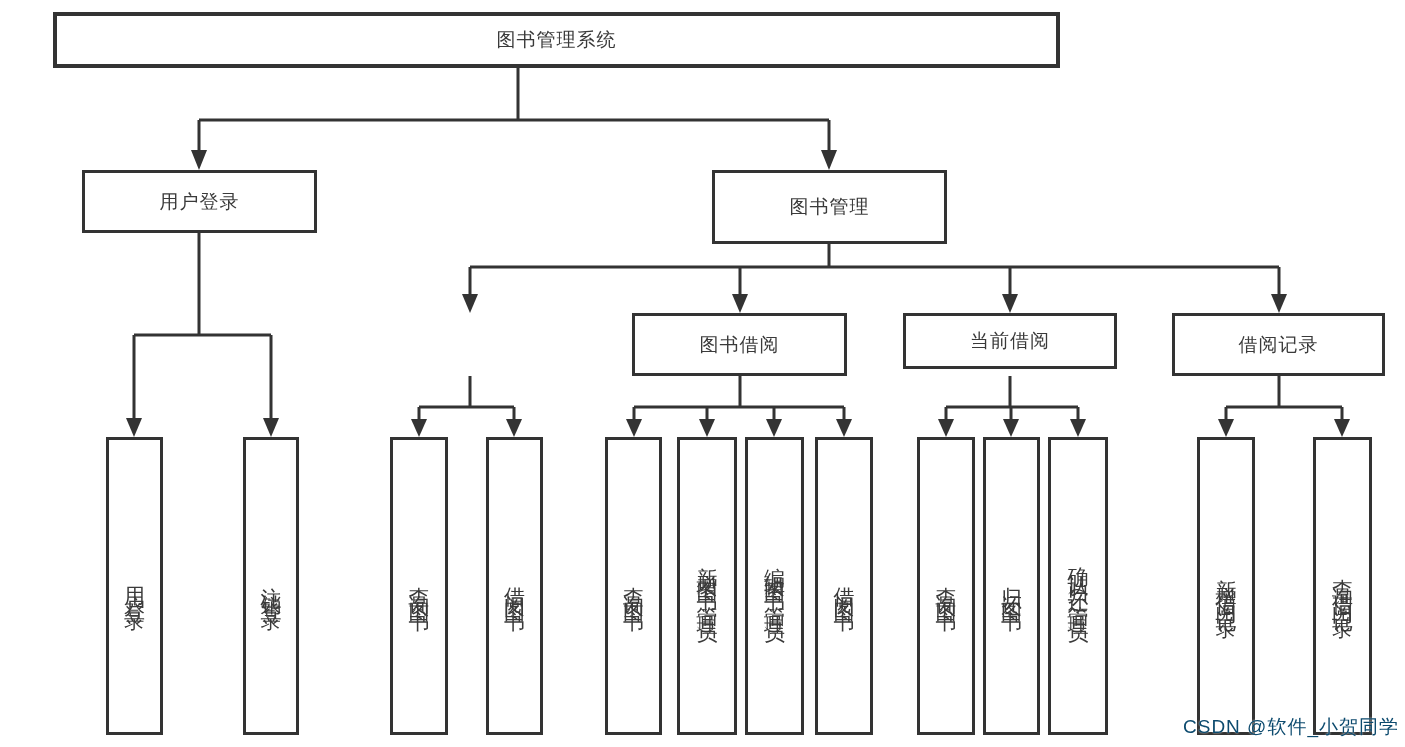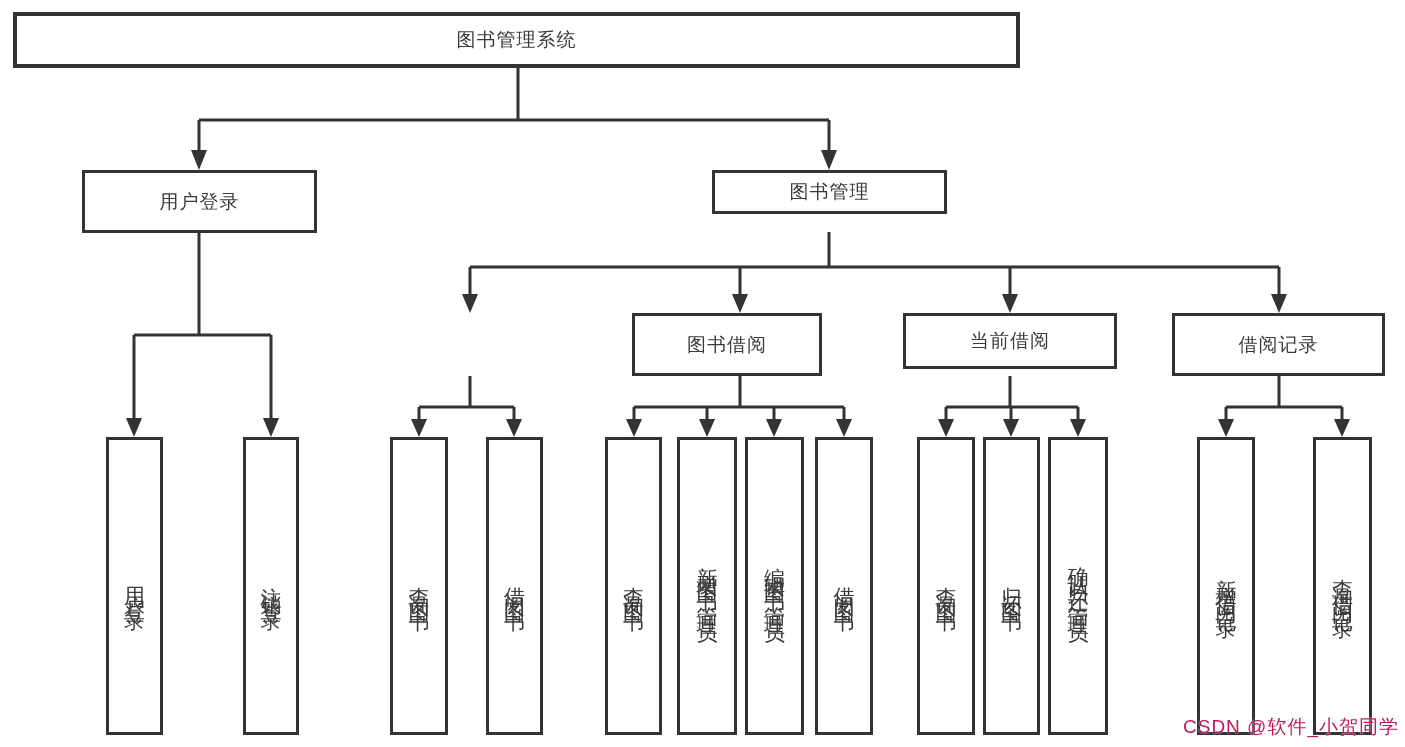--- a/index.html
+++ b/index.html
@@ -15,39 +15,39 @@
     position:absolute;
     box-sizing:border-box;
     border:3px solid #333333;
     background:#ffffff;
     display:flex;
     align-items:center;
     justify-content:center;
     color:#3a3a3a;
     z-index:2;
   }
-  .root-box{border-width:4px;}
+  .root-box{border-width:4px;margin-left:40px;}
   .hlabel{
     font-size:19px;
     letter-spacing:1px;
     white-space:nowrap;
   }
   .vtext{
     writing-mode:vertical-rl;
     text-orientation:mixed;
     font-size:21px;
     letter-spacing:8px;
     line-height:1.15;
     white-space:nowrap;
   }
   .watermark{
     position:absolute;
     left:1183px;top:714px;
     font-size:19px;
-    color:#be185d;
+    color:#0c4a6e;
     letter-spacing:1px;
     white-space:nowrap;
     z-index:6;
     text-shadow:0 0 2px rgba(255,255,255,0.9);
   }
 </style>
 </head>
 <body>
 
 <div class="canvas">
@@ -95,25 +95,25 @@
     </g>
   </svg>
 
   <div class="box root-box" style="left:13px;top:12px;width:1007px;height:56px">
     <span class="hlabel">图书管理系统</span>
   </div>
 
   <div class="box" style="left:82px;top:170px;width:235px;height:63px">
     <span class="hlabel">用户登录</span>
   </div>
-  <div class="box" style="left:712px;top:170px;width:235px;height:44px">
+  <div class="box" style="left:712px;top:170px;width:235px;height:74px">
     <span class="hlabel">图书管理</span>
   </div>
 
-  <div class="box" style="left:632px;top:313px;width:190px;height:63px">
+  <div class="box" style="left:632px;top:313px;width:215px;height:63px">
     <span class="hlabel">图书借阅</span>
   </div>
   <div class="box" style="left:903px;top:313px;width:214px;height:56px">
     <span class="hlabel">当前借阅</span>
   </div>
   <div class="box" style="left:1172px;top:313px;width:213px;height:63px">
     <span class="hlabel">借阅记录</span>
   </div>
 
   <div class="box" style="left:106px;top:437px;width:57px;height:298px">

